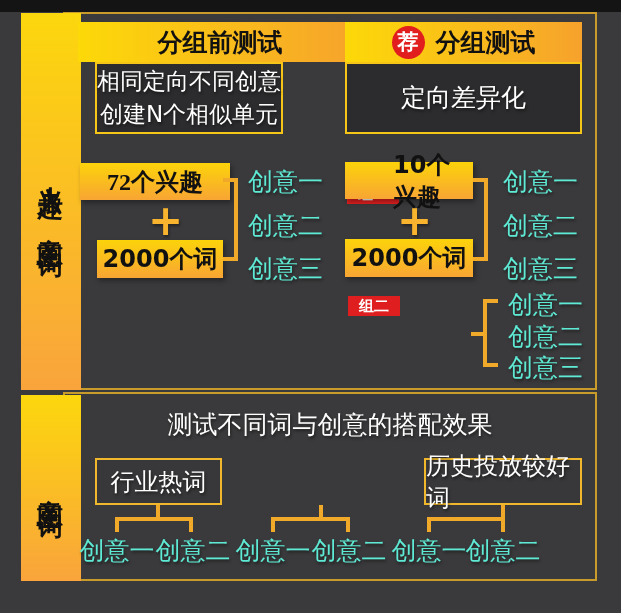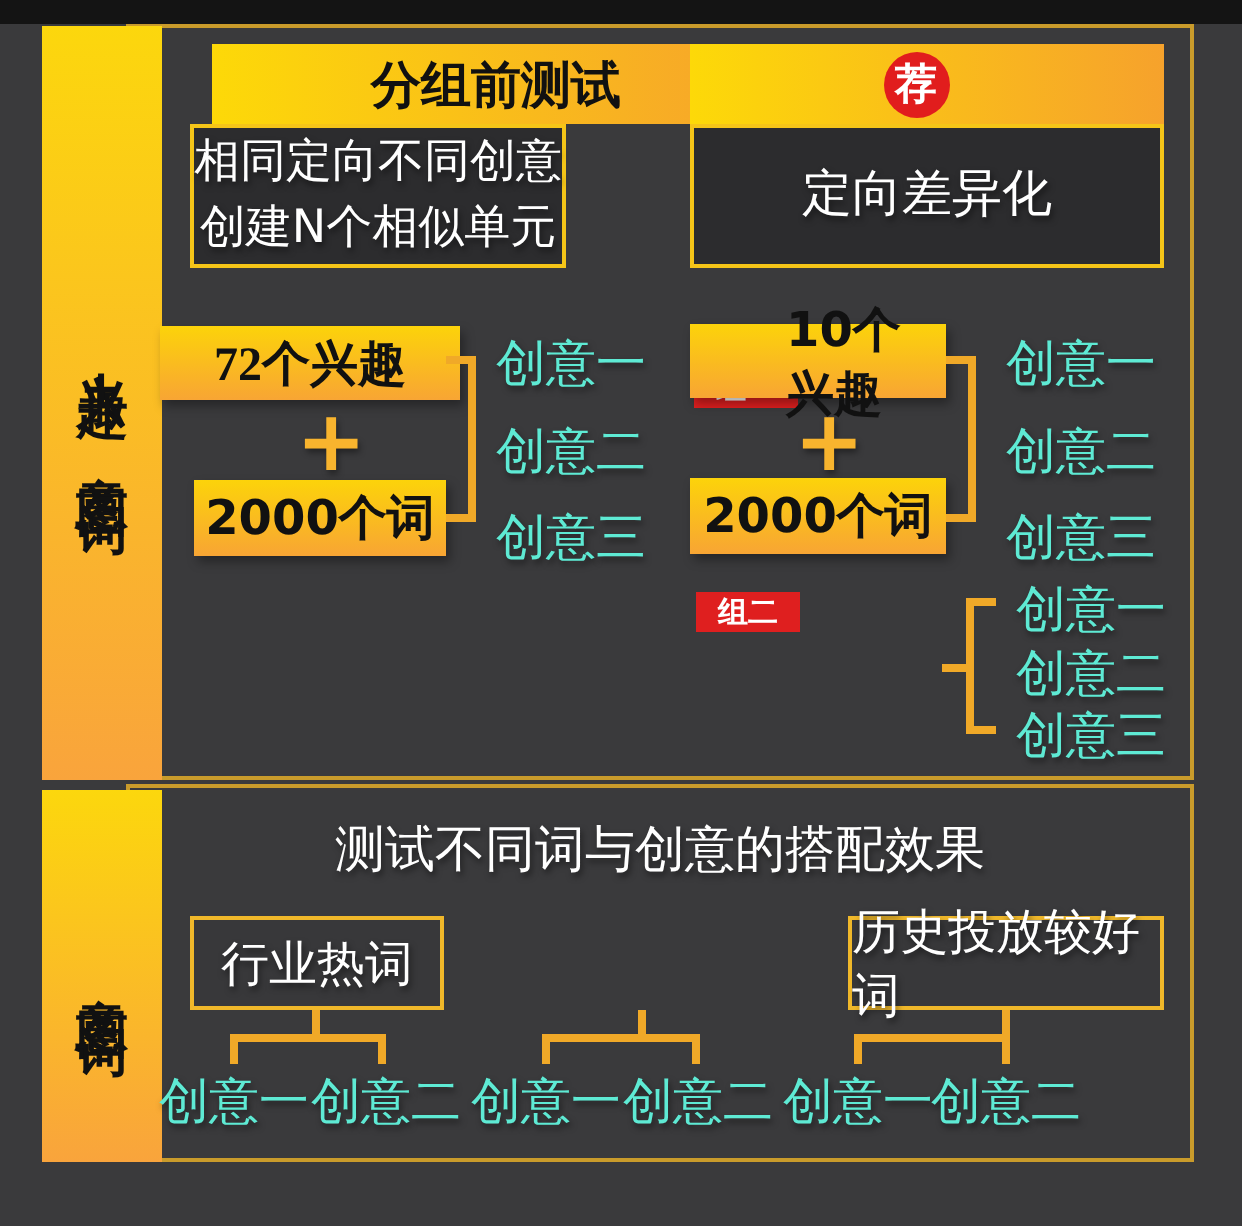--- a/index.html
+++ b/index.html
@@ -22,21 +22,21 @@
           display:flex; align-items:center; justify-content:center; }
   .vbar-top { top:13px; height:377px; }
   .vbar-bottom { top:395px; height:186px; }
   .vtext { writing-mode:vertical-rl; text-orientation:upright; color:#111;
            font-size:26px; font-weight:bold; letter-spacing:7px; }
 
   
   .hdr { height:40px; background:linear-gradient(90deg,#fdd908 0%,#f6a22c 100%);
          display:flex; align-items:center; justify-content:center;
          color:#111; font-size:25px; font-weight:bold; }
-  .hdr-left { left:106px; top:22px; width:284px;font-family:Liberation Mono, monospace; }
+  .hdr-left { left:78px; top:22px; width:284px;font-family:Liberation Mono, monospace; }
   .hdr-right { left:345px; top:22px; width:237px; }
   .badge { width:33px; height:33px; border-radius:50%; background:#e11d1d; color:#fff;
            font-size:21px; font-weight:bold; display:flex; align-items:center; justify-content:center;
            margin-right:11px; }
 
   
   .descbox { background:#2c2c2e; border:2px solid #f5c518; color:#fff;
              display:flex; flex-direction:column; align-items:center; justify-content:center;
              font-size:23px; line-height:1.45; text-align:center;
              text-shadow:1px 2px 3px rgba(0,0,0,.5); }
@@ -105,20 +105,21 @@
   <div class="abs ybox" style="left:97px; top:240px; width:126px; height:38px;">2000个词</div>
 
   <div class="abs brk brk-left" style="left:223px; top:178px; width:15px; height:83px;"></div>
 
   <div class="abs creative" style="left:248px; top:165px;">创意一</div>
   <div class="abs creative" style="left:248px; top:209px;">创意二</div>
   <div class="abs creative" style="left:248px; top:252px;">创意三</div>
 
   <div class="abs hdr hdr-right">
     <span class="badge">荐</span>
+    <span>分组测试</span>
   </div>
   <div class="abs descbox desc-right">
     <span>定向差异化</span>
   </div>
 
   <div class="abs gtag" style="left:347px; top:143px;margin-top:41px;">组一</div>
   <div class="abs ybox" style="left:345px; top:162px; width:128px; height:37px;padding-left:48px;">10个兴趣</div>
   <div class="abs plus" style="left:397px; top:200px;">+</div>
   <div class="abs ybox" style="left:345px; top:239px; width:128px; height:38px;">2000个词</div>
 

